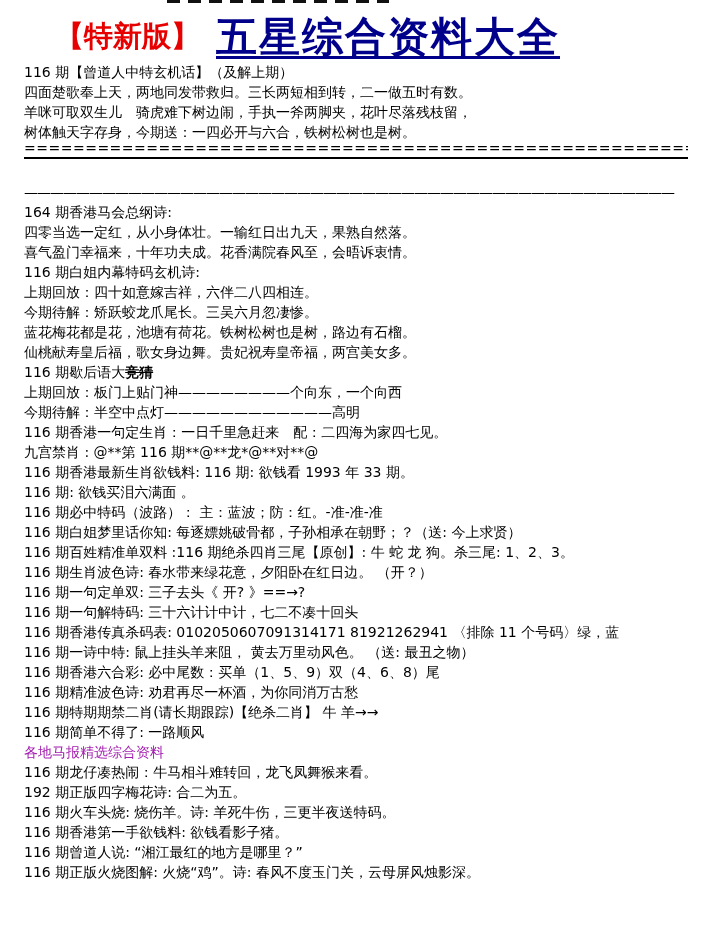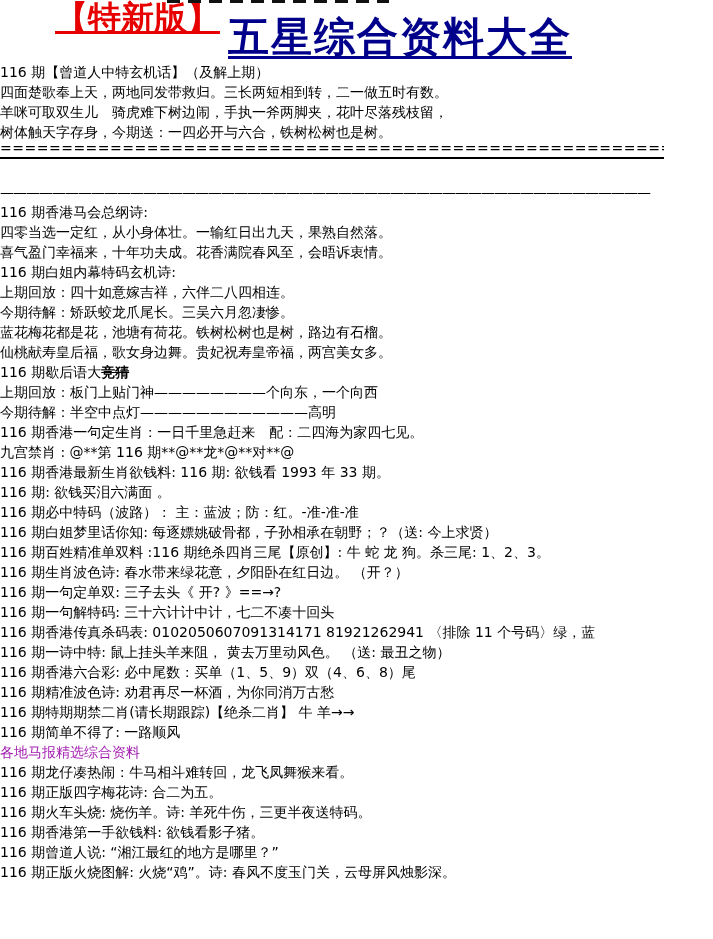--- a/index.html
+++ b/index.html
@@ -9,31 +9,31 @@
     color:#000;position:relative;
   }
   .top-marks{
     position:absolute;top:0;left:167px;width:222px;height:3px;
     background:repeating-linear-gradient(90deg,#111 0 13px,transparent 13px 21px);
   }
   .header{
     display:flex;align-items:flex-end;padding:4px 0 0 55px;height:58px;box-sizing:border-box;
   }
   .badge{
-    color:#e60000;font-size:33px;font-weight:bold;line-height:1;
-    margin-bottom:24px;letter-spacing:0px;white-space:nowrap;text-decoration:underline;
+    color:#e60000;font-size:29px;font-weight:bold;line-height:1;
+    margin-bottom:7px;letter-spacing:0px;white-space:nowrap;
   }
   .title{
-    color:#00008b;font-size:41px;font-weight:bold;line-height:1;margin-left:8px;
+    color:#00008b;font-size:41px;font-weight:bold;line-height:1;margin-left:16px;
     text-decoration:underline;text-decoration-thickness:3px;text-underline-offset:5px;
     white-space:nowrap;letter-spacing:2px;
     font-family:"DejaVu Serif","Liberation Serif",serif;
   }
   .content{
-    padding-left:0;padding-top:4px;font-size:14px;line-height:20px;
+    padding-left:24px;padding-top:4px;font-size:14px;line-height:20px;
   }
   .line{
     height:20px;white-space:nowrap;overflow:hidden;width:700px;
   }
   .line.blank{}
   .sep-eq .seg{
     display:inline-block;height:15px;line-height:13px;overflow:hidden;
     border-bottom:2px solid #000;width:664px;letter-spacing:0.5px;font-size:14px;
   }
   .sep-dash{letter-spacing:-1px;}
@@ -51,21 +51,21 @@
 </div>
 
 <div class="content" id="lines">
     <div class="line text"><span>116 期【曾道人中特玄机话】（及解上期）</span></div>
     <div class="line text"><span>四面楚歌奉上天，两地同发带救归。三长两短相到转，二一做五时有数。</span></div>
     <div class="line text"><span>羊咪可取双生儿　骑虎难下树边闹，手执一斧两脚夹，花叶尽落残枝留，</span></div>
     <div class="line text"><span>树体触天字存身，今期送：一四必开与六合，铁树松树也是树。</span></div>
     <div class="line sep-eq"><span class="seg">====================================================================================================</span></div>
     <div class="line blank"></div>
     <div class="line sep-dash">——————————————————————————————————————————————————</div>
-    <div class="line text"><span>116 期香港马会总纲诗:</span></div>
+    <div class="line text"><span>164 期香港马会总纲诗:</span></div>
     <div class="line text"><span>四零当选一定红，从小身体壮。一输红日出九天，果熟自然落。</span></div>
     <div class="line text"><span>喜气盈门幸福来，十年功夫成。花香满院春风至，会晤诉衷情。</span></div>
     <div class="line text"><span>116 期白姐内幕特码玄机诗:</span></div>
     <div class="line text"><span>上期回放：四十如意嫁吉祥，六伴二八四相连。</span></div>
     <div class="line text"><span>今期待解：矫跃蛟龙爪尾长。三吴六月忽凄惨。</span></div>
     <div class="line text"><span>蓝花梅花都是花，池塘有荷花。铁树松树也是树，路边有石榴。</span></div>
     <div class="line text"><span>仙桃献寿皇后福，歌女身边舞。贵妃祝寿皇帝福，两宫美女多。</span></div>
     <div class="line text"><span>116 期歇后语大</span><span class="strike">竞猜</span></div>
     <div class="line text"><span>上期回放：板门上贴门神————————个向东，一个向西</span></div>
     <div class="line text"><span>今期待解：半空中点灯————————————高明</span></div>
@@ -80,18 +80,18 @@
     <div class="line text"><span>116 期一句定单双: 三子去头《 开? 》==→?</span></div>
     <div class="line text"><span>116 期一句解特码: 三十六计计中计，七二不凑十回头</span></div>
     <div class="line text"><span>116 期香港传真杀码表: 0102050607091314171 81921262941 〈排除 11 个号码〉绿，蓝</span></div>
     <div class="line text"><span>116 期一诗中特: 鼠上挂头羊来阻， 黄去万里动风色。    （送: 最丑之物）</span></div>
     <div class="line text"><span>116 期香港六合彩:  必中尾数：买单（1、5、9）双（4、6、8）尾</span></div>
     <div class="line text"><span>116 期精准波色诗: 劝君再尽一杯酒，为你同消万古愁</span></div>
     <div class="line text"><span>116 期特期期禁二肖(请长期跟踪)【绝杀二肖】 牛 羊→→</span></div>
     <div class="line text"><span>116 期简单不得了: 一路顺风</span></div>
     <div class="line heading-blue"><span>各地马报精选综合资料</span></div>
     <div class="line text"><span>116 期龙仔凑热闹：牛马相斗难转回，龙飞凤舞猴来看。</span></div>
-    <div class="line text"><span>116 期正版四字梅花诗: 合二为五。</span></div>
+    <div class="line text"><span>192 期正版四字梅花诗: 合二为五。</span></div>
     <div class="line text"><span>116 期火车头烧: 烧伤羊。诗: 羊死牛伤，三更半夜送特码。</span></div>
     <div class="line text"><span>116 期香港第一手欲钱料: 欲钱看影子猪。</span></div>
     <div class="line text"><span>116 期曾道人说: “湘江最红的地方是哪里？”</span></div>
     <div class="line text"><span>116 期正版火烧图解: 火烧“鸡”。诗: 春风不度玉门关，云母屏风烛影深。</span></div>
   </div>
 
 </body></html>

